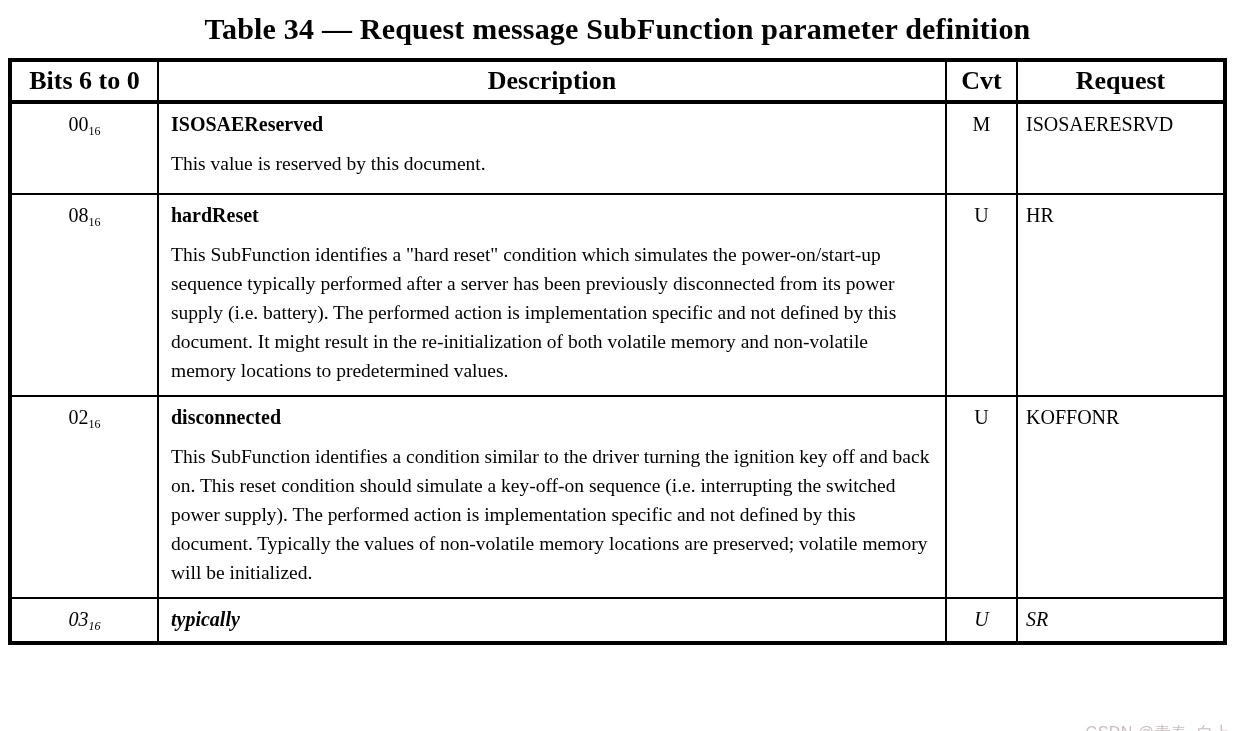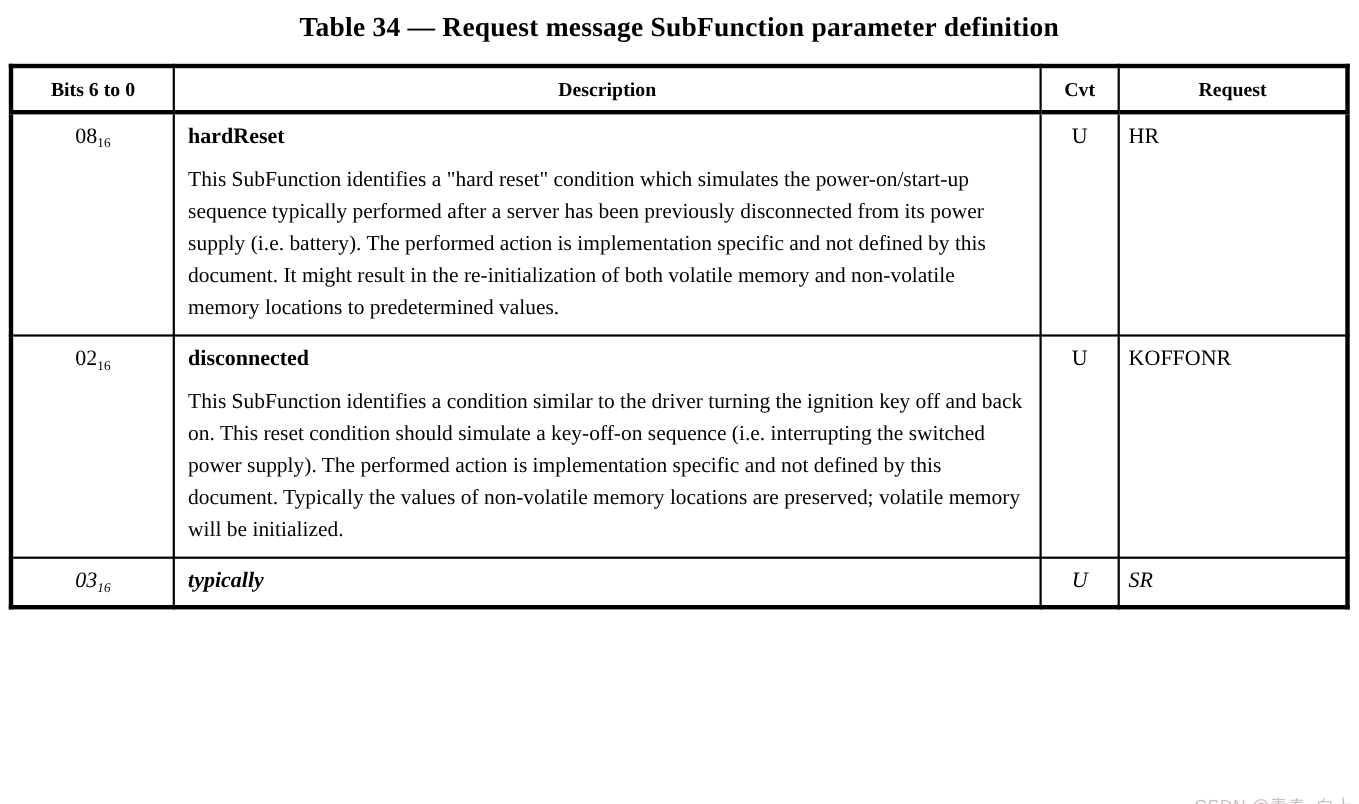--- a/index.html
+++ b/index.html
@@ -4,42 +4,42 @@
 <style>
   * { margin: 0; padding: 0; box-sizing: border-box; }
   html, body { width: 1235px; height: 731px; background: #ffffff; overflow: hidden; }
   body { font-family: "Liberation Serif", "DejaVu Serif", serif; color: #000; position: relative; }
 
   .title {
     position: absolute;
     top: 12px; left: 0;
     width: 1235px;
     text-align: center;
-    font-size: 25px;
+    font-size: 30px;
     font-weight: bold;
     letter-spacing: 0.2px;
   }
 
   table.param-table {
     position: absolute;
     left: 8px; top: 58px;
     width: 1219px;
     border-collapse: collapse;
     table-layout: fixed;
     border: 4px solid #000;
   }
   col.c-bits { width: 148px; }
   col.c-desc { width: 788px; }
   col.c-cvt  { width: 71px;  }
   col.c-mnem { width: 208px; }
 
   th {
     border: 2px solid #000;
     border-bottom: 4px solid #000;
-    font-size: 18px;
+    font-size: 26px;
     font-weight: bold;
     text-align: center;
     vertical-align: middle;
     height: 42px;
     padding: 4px 6px;
   }
   td {
     border: 2px solid #000;
     vertical-align: top;
     font-size: 20px;
@@ -103,20 +103,29 @@
   </colgroup>
   <thead>
     <tr>
       <th>Bits 6 to 0</th>
       <th>Description</th>
       <th>Cvt</th>
       <th>Request</th>
     </tr>
   </thead>
   <tbody>
+    <tr class="row-0">
+      <td class="bits"><span>00</span><sub>16</sub></td>
+      <td class="desc">
+        <div class="fn-name">ISOSAEReserved</div>
+        <div class="fn-text">This value is reserved by this document.</div>
+      </td>
+      <td class="cvt">M</td>
+      <td class="mnem">ISOSAERESRVD</td>
+    </tr>
     <tr class="row-1">
       <td class="bits"><span>08</span><sub>16</sub></td>
       <td class="desc">
         <div class="fn-name">hardReset</div>
         <div class="fn-text">This SubFunction identifies a "hard reset" condition which simulates the power-on/start-up sequence typically performed after a server has been previously disconnected from its power supply (i.e. battery). The performed action is implementation specific and not defined by this document. It might result in the re-initialization of both volatile memory and non-volatile memory locations to predetermined values.</div>
       </td>
       <td class="cvt">U</td>
       <td class="mnem">HR</td>
     </tr>
     <tr class="row-2">

